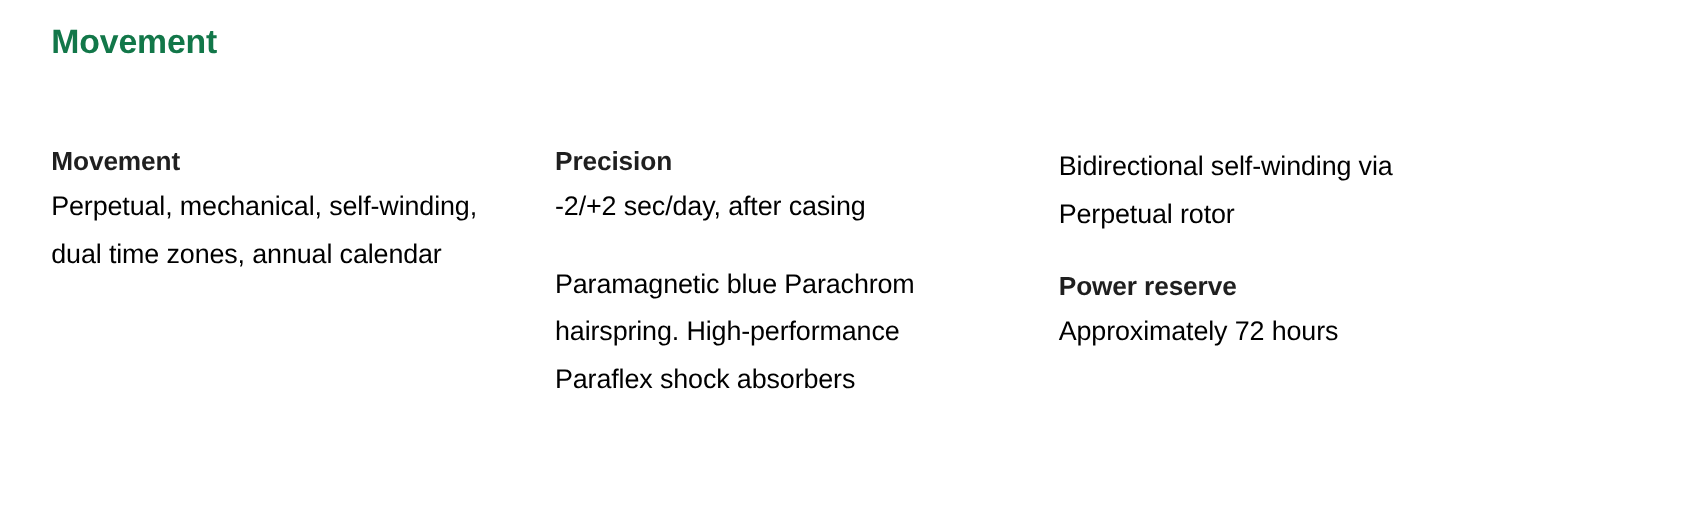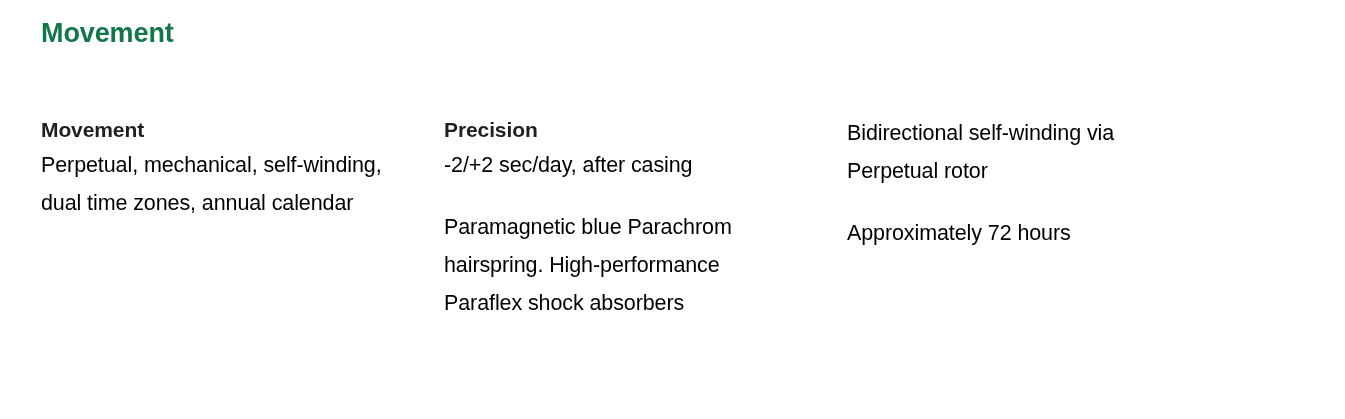--- a/index.html
+++ b/index.html
@@ -92,18 +92,19 @@
       <div class="spec-entry">
         <div class="spec-value">Paramagnetic blue Parachrom hairspring. High-performance Paraflex shock absorbers</div>
       </div>
     </div>
 
     <div class="spec-column">
       <div class="spec-entry">
         <div class="spec-value">Bidirectional self-winding via Perpetual rotor</div>
       </div>
       <div class="spec-entry">
+        <div class="spec-label">Power reserve</div>
         <div class="spec-value">Approximately 72 hours</div>
       </div>
     </div>
 
   </div>
 </section>
 
 </body></html>

